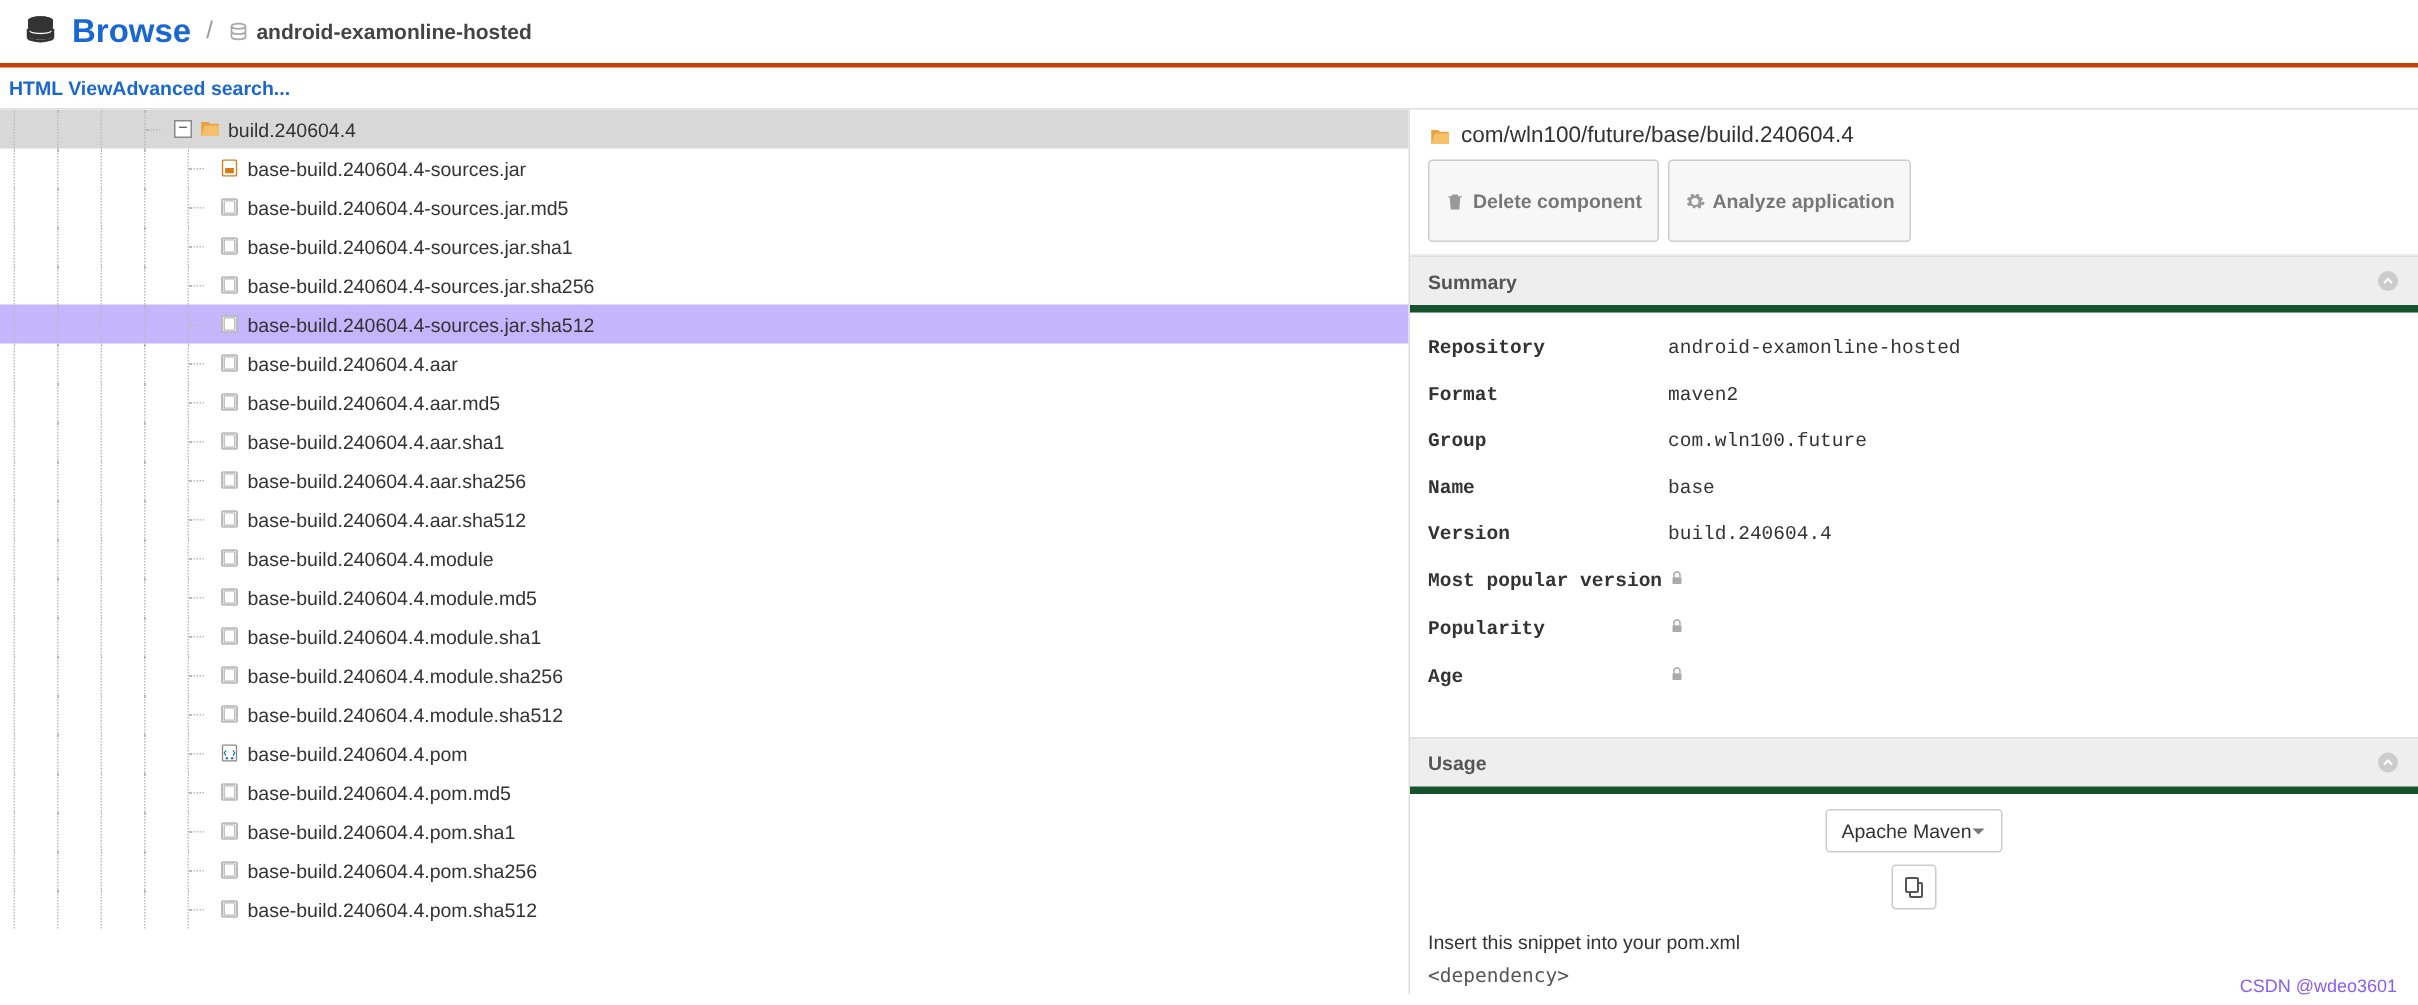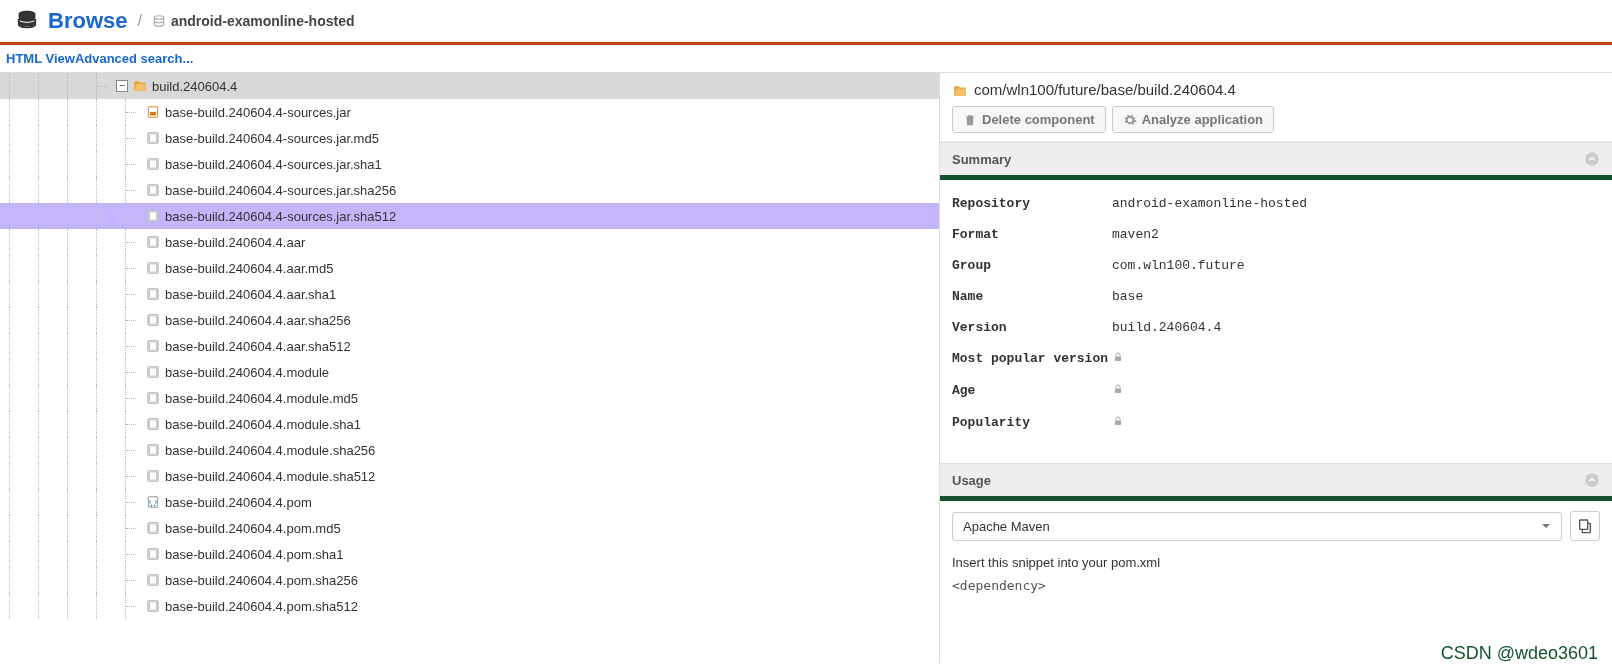--- a/index.html
+++ b/index.html
@@ -22,38 +22,38 @@
 .tree-indent { display: inline-block; width: 20px; height: 26px; border-left: 1px dotted #bbb; margin-left: 9px; position: relative; }
 .tree-indent.last::after { content: ""; position: absolute; top: 13px; left: 0; width: 10px; border-top: 1px dotted #bbb; }
 .tree-toggle { width: 12px; height: 12px; border: 1px solid #888; display: inline-flex; align-items: center; justify-content: center; font-size: 10px; line-height: 1; color: #555; background: #fff; margin-right: 4px; cursor: pointer; font-family: monospace; }
 .tree-icon { width: 16px; height: 16px; margin-right: 4px; display: inline-flex; align-items: center; justify-content: center; }
 .tree-icon svg { width: 14px; height: 14px; }
 .tree-label { color: #333; }
 .detail-pane { flex: 1; overflow-y: auto; padding: 0; }
 .detail-header { padding: 8px 12px; display: flex; align-items: flex-end; gap: 6px; font-size: 15px; color: #333; }
 .detail-header svg { width: 16px; height: 14px; }
 .detail-actions { padding: 0 12px 8px; display: flex; gap: 6px; border-bottom: 1px solid #eee; }
-.action-btn { border: 1px solid #ccc; background: #f7f7f7; color: #777; padding: 5px 10px; border-radius: 3px; display: inline-flex; align-items: center; gap: 5px; font-size: 13px; cursor: pointer; font-weight: 700; }
+.action-btn { border: 1px solid #ccc; background: #f7f7f7; color: #777; padding: 19px 10px; border-radius: 3px; display: inline-flex; align-items: center; gap: 5px; font-size: 13px; cursor: pointer; font-weight: 700; }
 .action-btn svg { width: 14px; height: 14px; fill: #999; }
 .section-header { background: #eee; color: #555; font-weight: 700; padding: 8px 12px; display: flex; justify-content: space-between; align-items: center; border-top: 1px solid #ddd; border-bottom: 5px solid #14532d; }
 .section-header svg { width: 16px; height: 16px; fill: #bbb; }
 .summary-table { width: 100%; padding: 8px 0; font-family: Liberation Mono, monospace; }
 .summary-table .row { display: flex; padding: 8px 12px; }
 .summary-table .label { flex: 0 0 160px; font-weight: 700; color: #333; }
 .summary-table .value { color: #333; }
 .lock-icon svg { width: 12px; height: 12px; fill: #aaa; }
 .usage-body { padding: 10px 12px; }
-.usage-select-row { display: flex; gap: 8px; align-items: center; }
+.usage-select-row { display: flex; gap: 8px; align-items: center; flex-direction: column; }
 .usage-select { flex: 1; border: 1px solid #ccc; border-radius: 3px; padding: 6px 10px; background: #fff; display: flex; justify-content: space-between; align-items: center; cursor: pointer; }
 .usage-select svg { width: 10px; height: 10px; fill: #777; }
 .copy-btn { border: 1px solid #ccc; border-radius: 3px; width: 30px; height: 30px; display: inline-flex; align-items: center; justify-content: center; cursor: pointer; }
 .copy-btn svg { width: 16px; height: 16px; fill: #555; }
 .usage-hint { margin: 14px 0 8px; color: #333; }
 .snippet { font-family: monospace; color: #555; font-size: 13px; }
-.watermark { position: absolute; bottom: 6px; right: 14px; color: #14532d; font-size: 18px; pointer-events: none; }
+.watermark { position: absolute; bottom: 6px; right: 14px; color: #8b5cf6; font-size: 12px; pointer-events: none; }
 .section-gap { height: 16px; }
 </style>
 </head>
 <body>
 
 <div class="header">
   <span class="db-icon">
     <svg viewBox="0 0 24 24">
         <ellipse cx="12" cy="5" rx="9" ry="3"></ellipse>
         <path d="M3 5v6c0 1.66 4 3 9 3s9-1.34 9-3V5"></path>
@@ -452,28 +452,28 @@
           <div class="value">build.240604.4</div>
         </div>
         <div class="row">
           <div class="label">Most popular version</div>
           <div class="value lock-icon"><svg viewBox="0 0 24 24">
               <rect x="6" y="11" width="12" height="9" rx="1"></rect>
               <path d="M8 11V8a4 4 0 118 0v3" fill="none" stroke="#aaa" stroke-width="2"></path>
             </svg></div>
         </div>
         <div class="row">
-          <div class="label">Age</div>
+          <div class="label">Popularity</div>
           <div class="value lock-icon"><svg viewBox="0 0 24 24">
               <rect x="6" y="11" width="12" height="9" rx="1"></rect>
               <path d="M8 11V8a4 4 0 118 0v3" fill="none" stroke="#aaa" stroke-width="2"></path>
             </svg></div>
         </div>
         <div class="row">
-          <div class="label">Popularity</div>
+          <div class="label">Age</div>
           <div class="value lock-icon"><svg viewBox="0 0 24 24">
               <rect x="6" y="11" width="12" height="9" rx="1"></rect>
               <path d="M8 11V8a4 4 0 118 0v3" fill="none" stroke="#aaa" stroke-width="2"></path>
             </svg></div>
         </div>
       </div>
 
     <div class="section-gap"></div>
 
     <div class="section-header">

